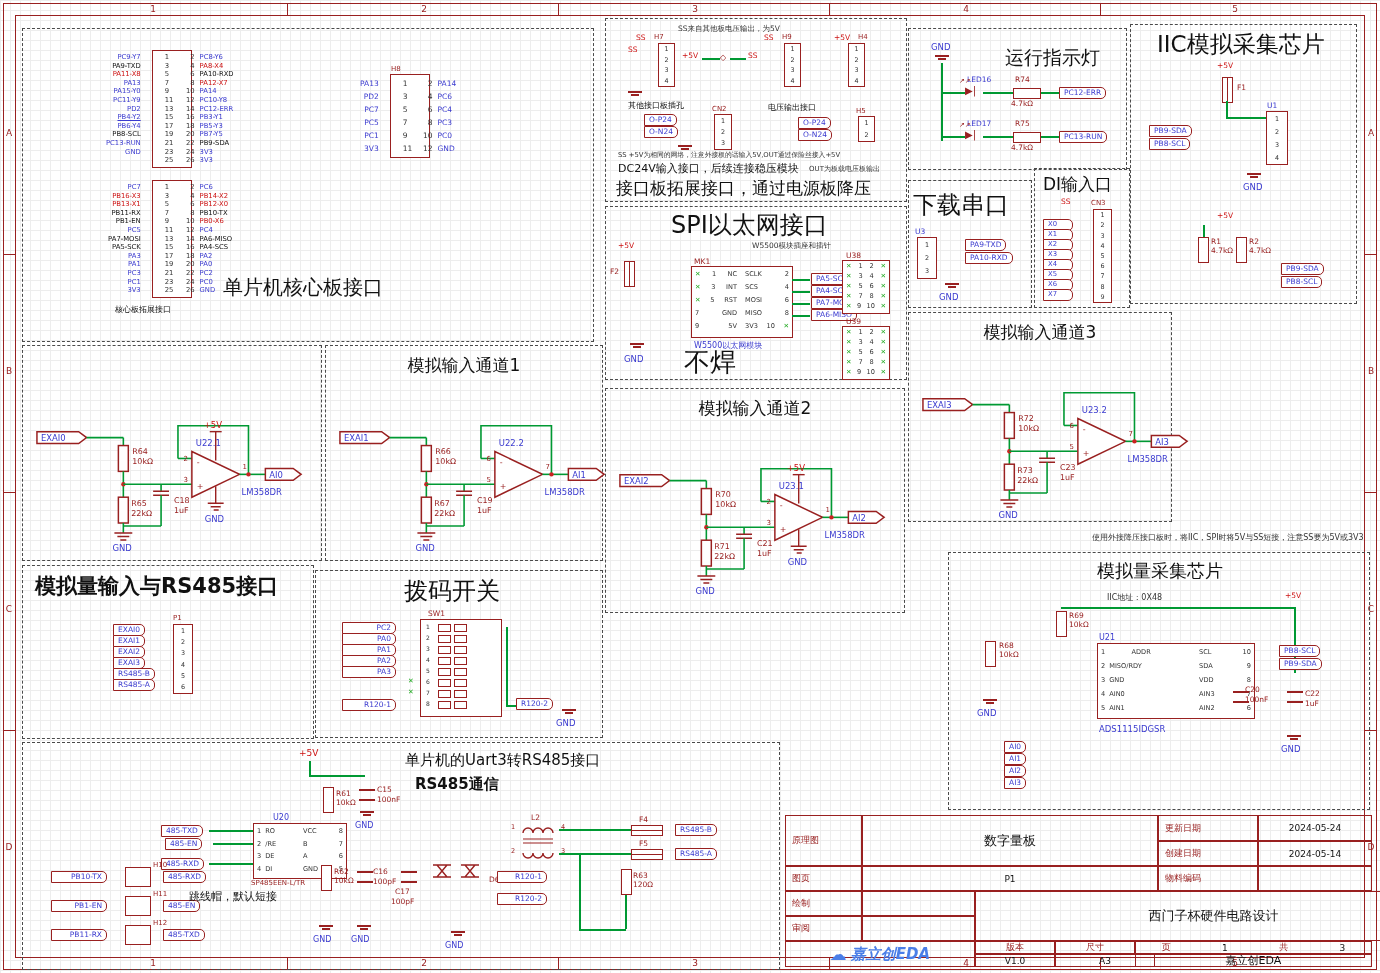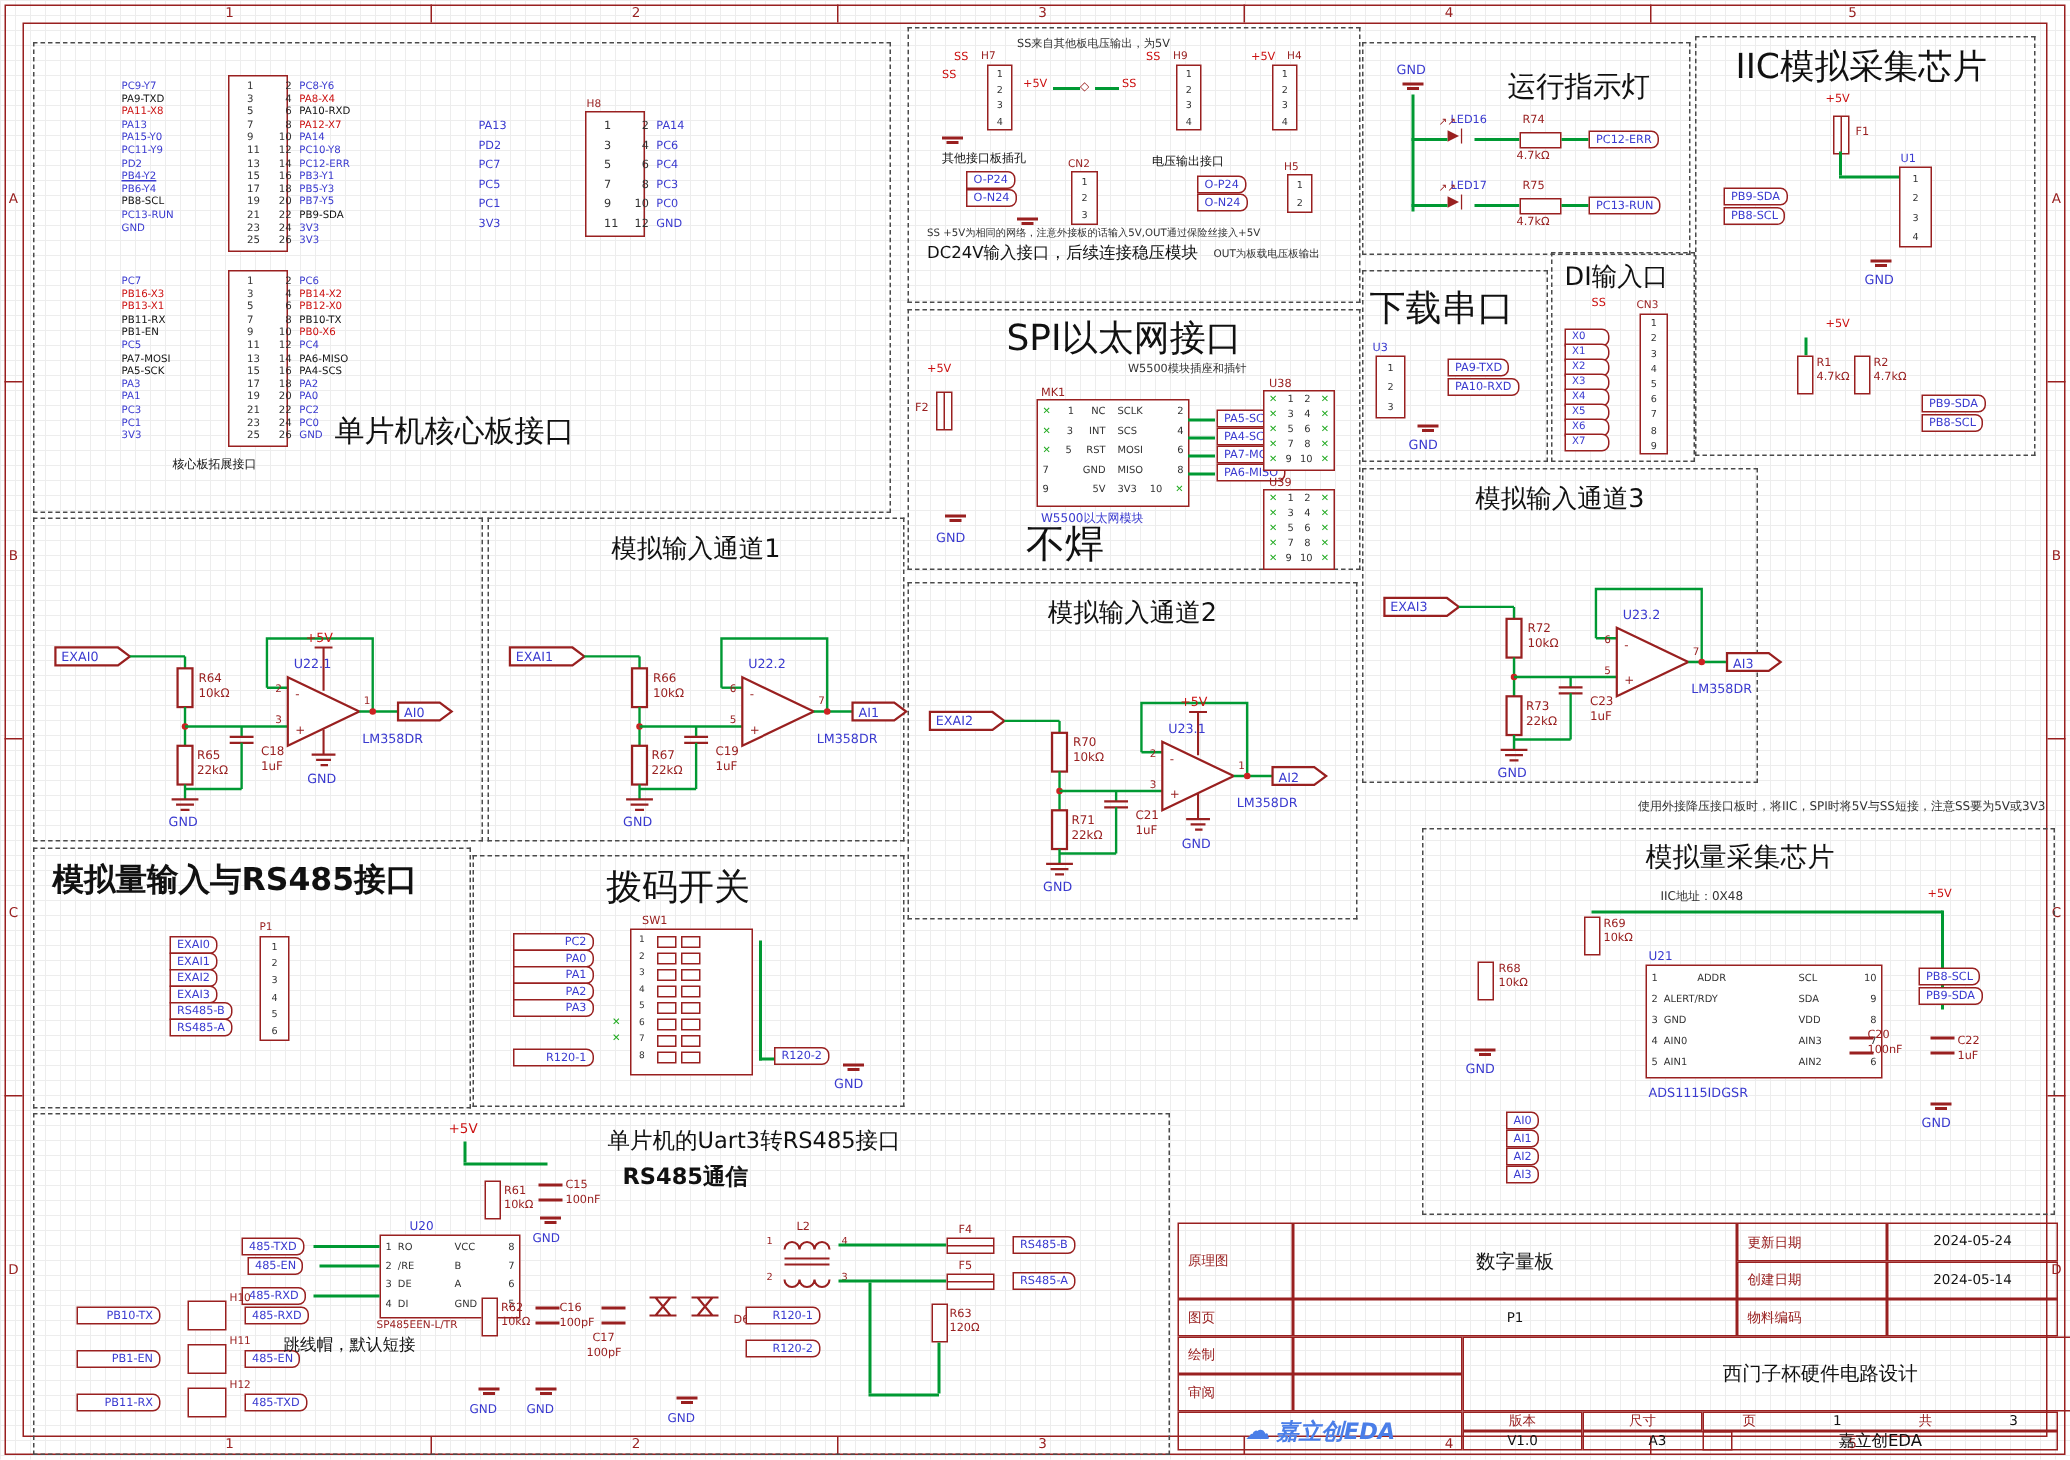--- a/index.html
+++ b/index.html
@@ -26,21 +26,21 @@
   .ic{position:absolute;border:1.6px solid #992020;background:#fff}
   .gnd{position:absolute;width:14px;height:8px}
   .gnd::before{content:"";position:absolute;left:0;top:0;width:14px;height:2px;background:#992020}
   .gnd::after{content:"";position:absolute;left:3px;top:3px;width:8px;height:2px;background:#992020}
   .wh{position:absolute;height:1.6px;background:#009933}
   .wv{position:absolute;width:1.6px;background:#009933}
   .ncx{color:#22aa22;font-weight:bold}
   .conn{position:absolute;width:180px;font-size:6.8px;line-height:8.6px}
   .conn::before{content:"";position:absolute;left:71px;top:-3px;bottom:-3px;width:38px;border:1.5px solid #992020;background:#fff}
   .crow{position:relative;display:flex}
-  .crow .ll{width:68px;text-align:left;padding-right:20px}
+  .crow .ll{width:68px;text-align:right;padding-right:20px}
   .crow .p1{width:19px;padding-left:4px;color:#333}
   .crow .p2{width:15px;text-align:right;color:#333}
   .crow .rl{width:70px;padding-left:5px}
   .vhdr{position:absolute;border:1.5px solid #992020;background:#fff;display:flex;flex-direction:column;
         align-items:center;color:#333;font-size:6.4px;justify-content:space-around}
   .icrow{display:flex;justify-content:space-between;font-size:6.6px;color:#333;line-height:13px;padding:0 3px}
   .chan .ct{position:absolute;top:8px;left:0;right:0;text-align:center;font-size:17px;color:#111}
   .chan svg{position:absolute;left:6px;top:36px}
   .w{stroke:#009933;stroke-width:1.6}
   .pw{stroke:#992020;stroke-width:1.4}
@@ -359,20 +359,21 @@
     <div class="lbl m" style="left:250px;top:88px;font-size:7px">H5</div>
     <div class="vhdr" style="left:252px;top:97px;width:15px;height:24px">
         <span>1</span>
         <span>2</span>
       </div>
     <div class="nf" style="left:192px;top:98px">O-P24</div>
     <div class="nf" style="left:192px;top:110px">O-N24</div>
     <div class="lbl g" style="left:12px;top:132px;font-size:6.8px">SS +5V为相同的网络，注意外接板的话输入5V,OUT通过保险丝接入+5V</div>
     <div class="bt" style="left:12px;top:142px;font-size:11px">DC24V输入接口，后续连接稳压模块</div>
     <div class="lbl g" style="left:203px;top:146px;font-size:7px">OUT为板载电压板输出</div>
+    <div class="bt" style="left:10px;top:158px;font-size:17px">接口板拓展接口，通过电源板降压</div>
   </div>
 
   <div class="blk" style="left:605px;top:206px;width:300px;height:172px">
     <div class="bt" style="left:65px;top:2px;font-size:24px">SPI以太网接口</div>
     <div class="lbl g" style="left:146px;top:34px;font-size:7.5px">W5500模块插座和插针</div>
     <div class="lbl r" style="left:12px;top:34px">+5V</div>
     <div class="fuse" style="left:18px;top:54px"></div>
     <div class="lbl m" style="left:4px;top:60px">F2</div>
     <div class="lbl m" style="left:88px;top:50px;font-size:7.5px">MK1</div>
     <div class="ic" style="left:85px;top:59px;width:100px;height:70px">
@@ -934,21 +935,21 @@
     <div class="lbl b" style="left:28px;top:156px;font-size:8.5px">GND</div>
     <div class="lbl b" style="left:150px;top:80px;font-size:8px">U21</div>
     <div class="ic" style="left:148px;top:90px;width:156px;height:74px">
       <div style="position:absolute;left:0;top:1px;width:78px">
           <div class="icrow" style="line-height:14px">
             <span>1</span>
             <span style="flex:1;text-align:center;padding-left:4px">ADDR</span>
           </div>
           <div class="icrow" style="line-height:14px">
             <span>2</span>
-            <span style="flex:1;text-align:left;padding-left:4px">ALERT/RDY</span>
+            <span style="flex:1;text-align:left;padding-left:4px">MISO/RDY</span>
           </div>
           <div class="icrow" style="line-height:14px">
             <span>3</span>
             <span style="flex:1;text-align:left;padding-left:4px">GND</span>
           </div>
           <div class="icrow" style="line-height:14px">
             <span>4</span>
             <span style="flex:1;text-align:left;padding-left:4px">AIN0</span>
           </div>
           <div class="icrow" style="line-height:14px">

